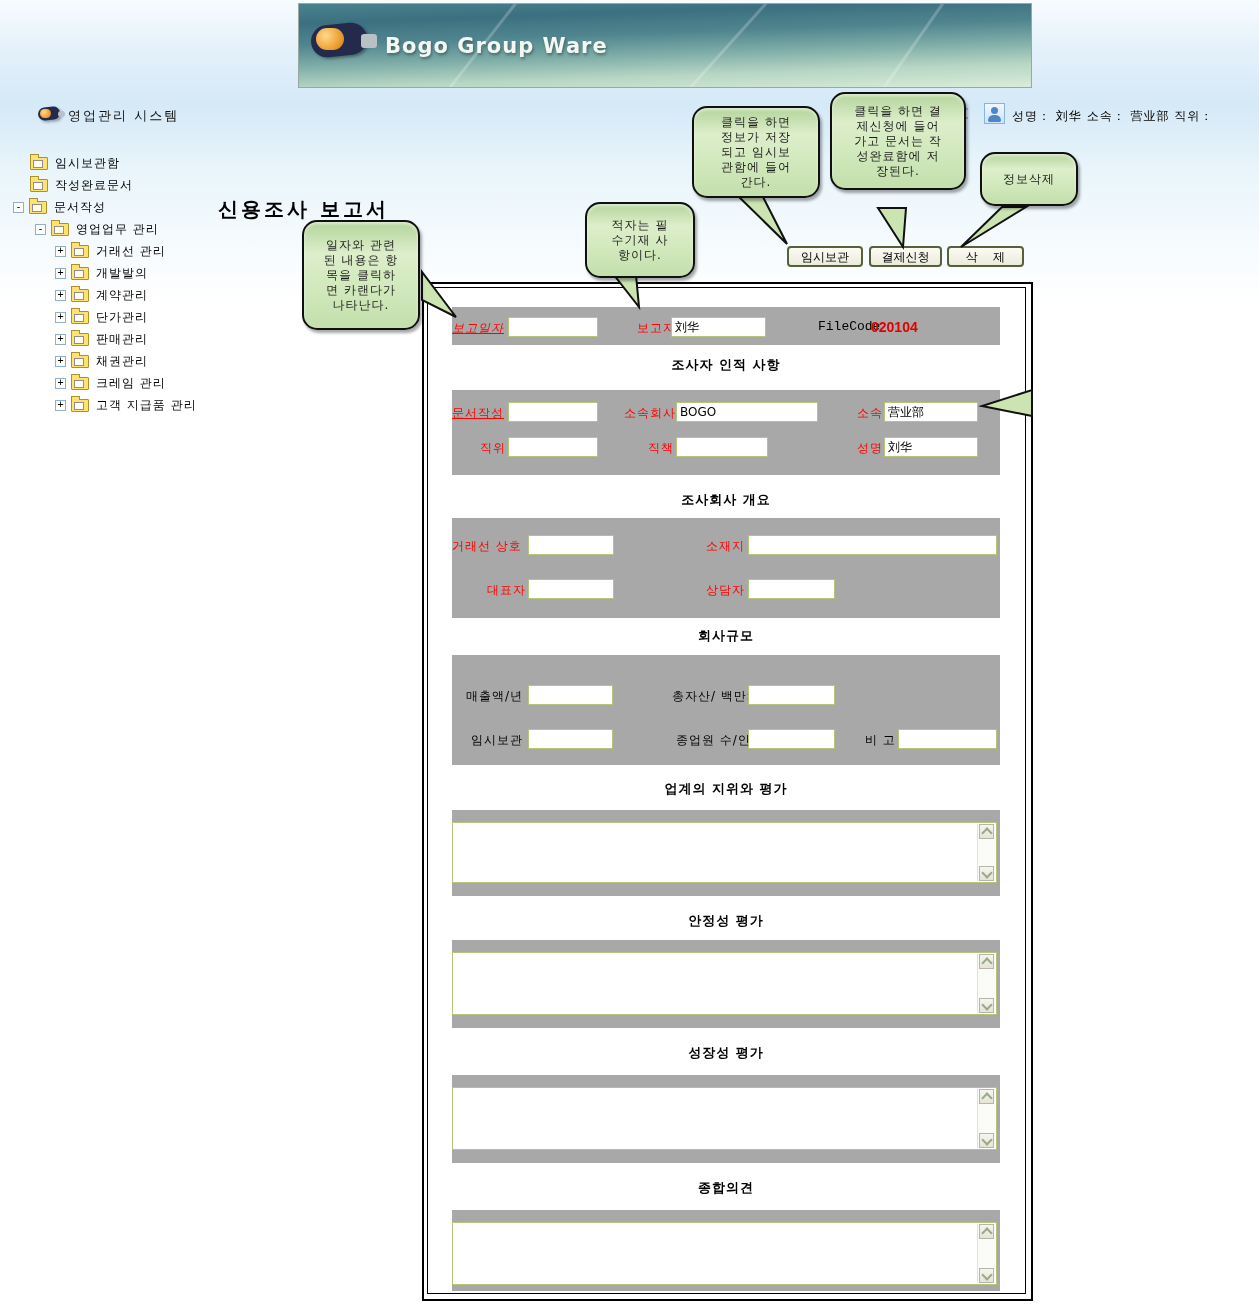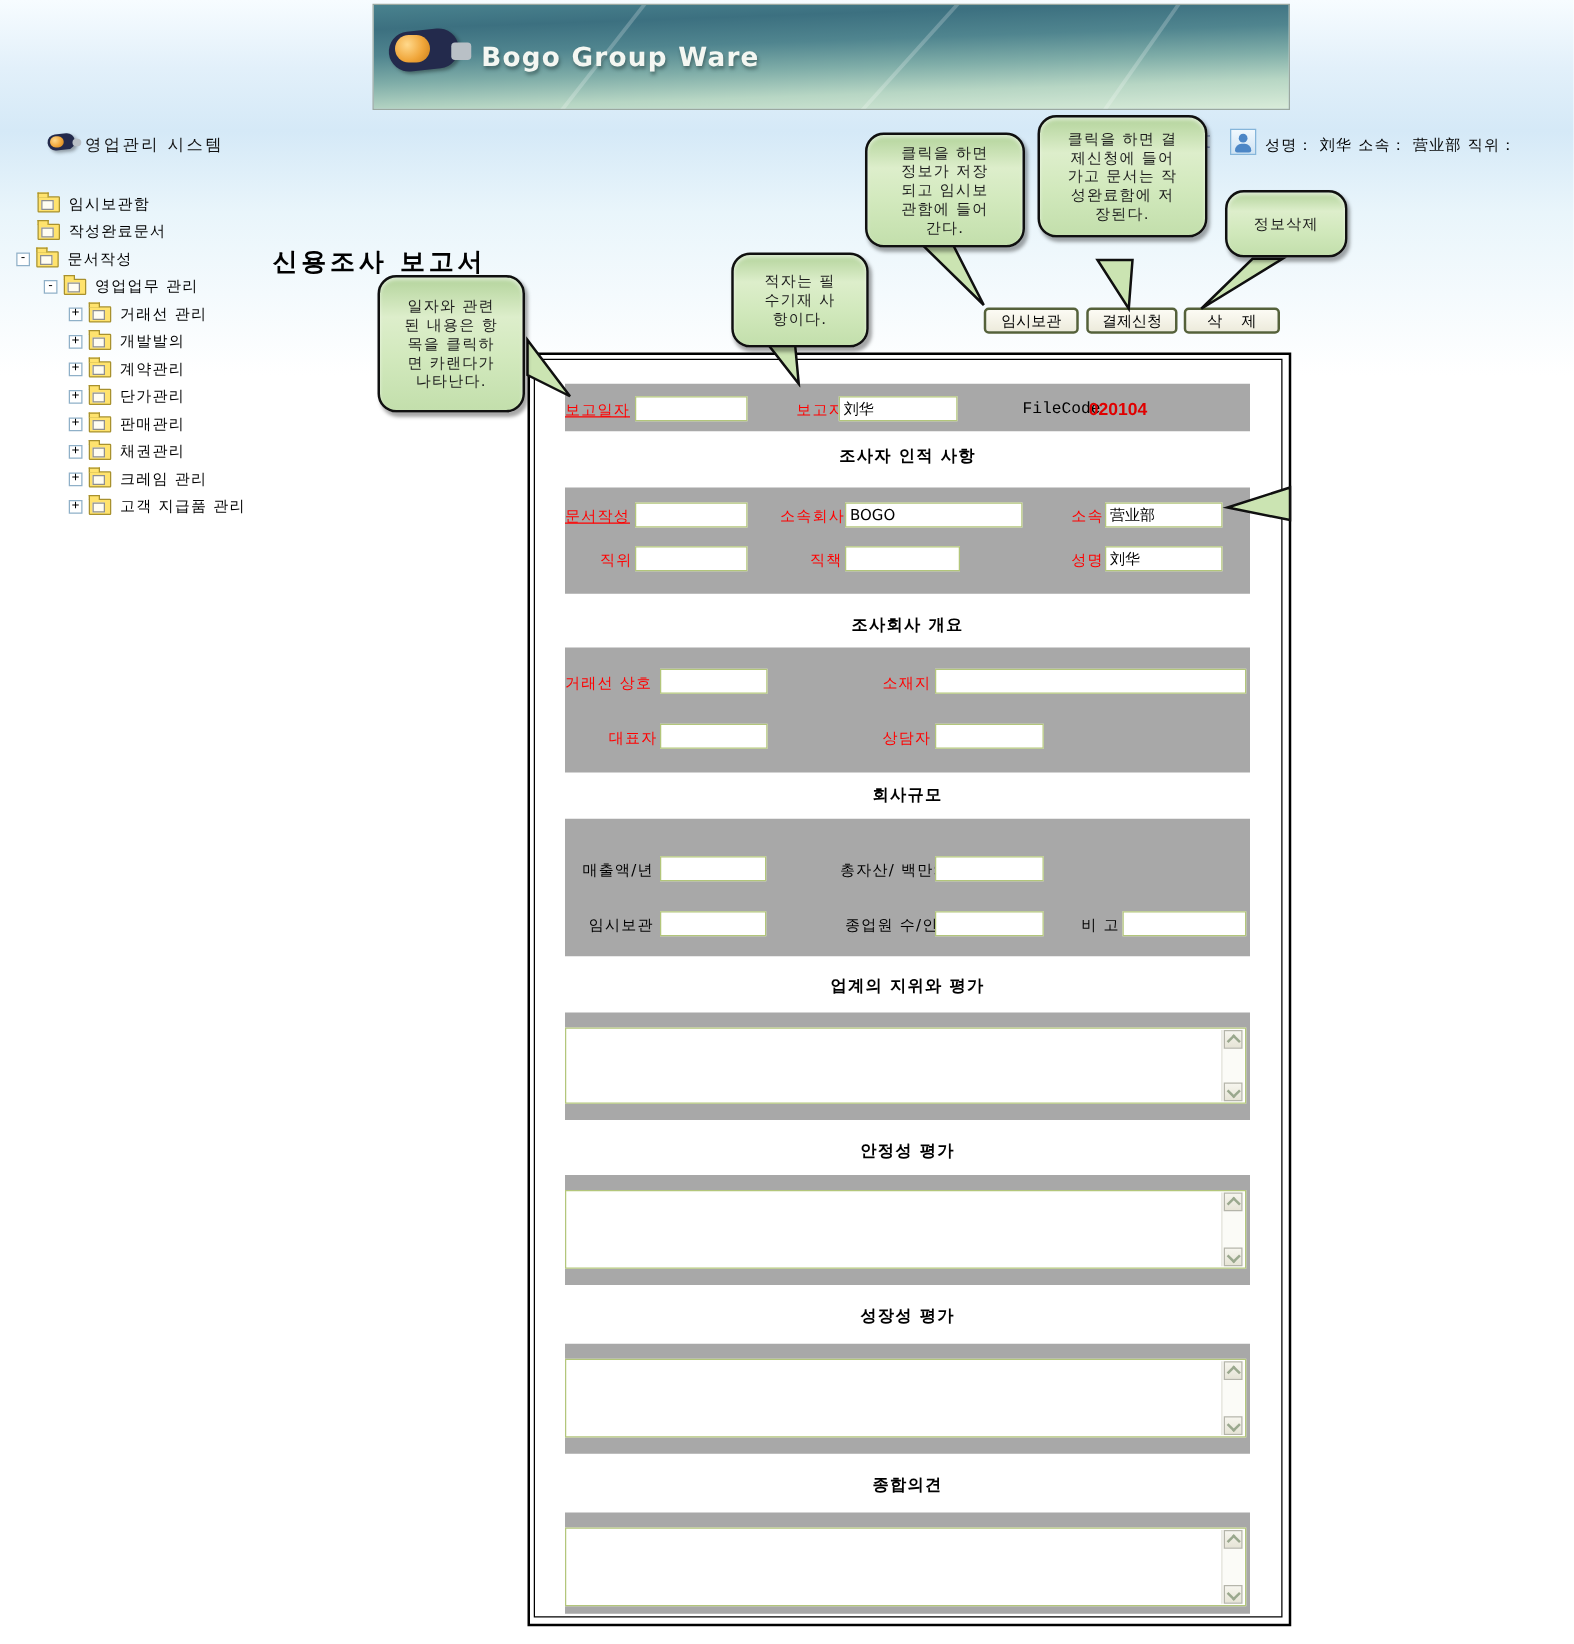--- a/index.html
+++ b/index.html
@@ -181,21 +181,21 @@
   <div class="abs user-info">성명： 刘华 소속： 营业部 직위：</div>
 
   <button class="btn" style="left:787px;top:246px;width:76px;">임시보관</button>
   <button class="btn" style="left:869px;top:246px;width:73px;">결제신청</button>
   <button class="btn" style="left:947px;top:246px;width:77px;">삭    제</button>
 
   <div class="abs form-outer"></div>
   <div class="abs form-inner"></div>
 
   <div class="abs band" style="top:307px;height:38px;"></div>
-  <span class="abs flabel red-link" style="left:452px;top:320px;">보고일자</span>
+  <span class="abs flabel red-link" style="left:452px;top:320px;font-style:italic;">보고일자</span>
   <input class="ipt" style="left: 508px; top: 317px; width: 90px;">
   <span class="abs flabel red" style="left:637px;top:320px;">보고자</span>
   <input class="ipt" style="left: 671px; top: 317px; width: 95px;" value="刘华">
   <span class="abs filecode" style="left:818px;top:319px;">FileCode</span>
   <span class="abs filecode-val" style="left:871px;top:319px;">020104</span>
 
   <div class="abs sec-title" style="top:356px;">조사자 인적 사항</div>
   <div class="abs band" style="top:390px;height:85px;"></div>
   <span class="abs flabel red-link" style="left:452px;top:405px;">문서작성</span>
   <input class="ipt" style="left: 508px; top: 402px; width: 90px;">

